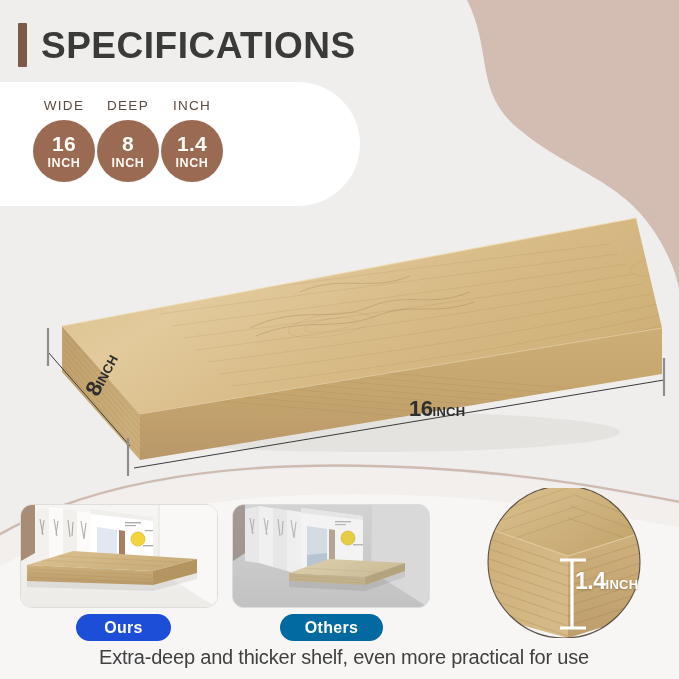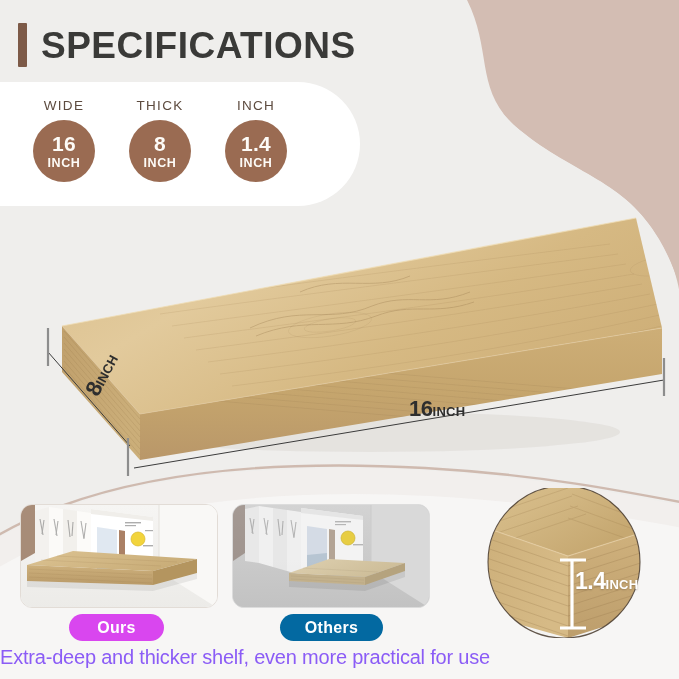--- a/index.html
+++ b/index.html
@@ -23,21 +23,21 @@
     line-height:1;white-space:nowrap;
   }
 
   
   .spec-card{
     position:absolute;left:-30px;top:82px;width:390px;height:124px;
     background:#ffffff;border-radius:0 62px 62px 0;
   }
   .spec-row{
     position:absolute;left:30px;top:0;width:360px;height:124px;
-    display:flex;align-items:flex-start;padding-left:32px;gap:32px;box-sizing:border-box;
+    display:flex;align-items:flex-start;padding-left:32px;box-sizing:border-box;
   }
   .spec-col{width:64px;display:flex;flex-direction:column;align-items:center;}
   .spec-label{
     font-size:13.5px;color:#5d4b3f;letter-spacing:1.3px;font-weight:normal;
     margin-top:16px;margin-bottom:7px;white-space:nowrap;
   }
   .spec-circle{
     width:62px;height:62px;border-radius:50%;background:#9a6b52;
     display:flex;flex-direction:column;align-items:center;justify-content:center;
     color:#fdfbf7;box-sizing:border-box;
@@ -64,38 +64,38 @@
   }
   #panel-ours{left:20px;background:#fdfdfd;border:1px solid #e2dcd6;}
   #panel-others{left:232px;background:#c9c9c9;border:1px solid #dcdcdc;}
   .panel-svg{position:absolute;left:0;top:0;}
 
   .badge{
     position:absolute;top:614px;height:27px;border-radius:14px;
     display:flex;align-items:center;justify-content:center;
     color:#ffffff;font-size:16px;font-weight:bold;letter-spacing:.3px;
   }
-  #badge-ours{left:69px;width:95px;background:#d946ef;}
+  #badge-ours{left:76px;width:95px;background:#1d4ed8;}
   #badge-others{left:280px;width:103px;background:#0369a1;}
 
   
   .closeup{position:absolute;left:456px;top:488px;width:224px;height:150px;}
   .closeup svg{position:absolute;left:0;top:0;}
   .thick-txt{
     position:absolute;left:575px;top:568px;color:#ffffff;
     display:flex;align-items:baseline;white-space:nowrap;
     text-shadow:0 1px 2px rgba(80,60,40,.35);
   }
   .thick-big{font-size:23px;font-weight:bold;letter-spacing:-.5px;}
   .thick-sm{font-size:13px;font-weight:bold;letter-spacing:.3px;}
 
   
   .caption{
-    position:absolute;left:0;top:646px;width:640px;
-    font-size:20px;color:#8b5cf6;letter-spacing:-.2px;white-space:nowrap;
+    position:absolute;left:24px;top:646px;width:640px;
+    font-size:20px;color:#404040;letter-spacing:-.2px;white-space:nowrap;text-align:center;
   }
 </style>
 </head>
 <body>
 
 <div id="stage">
 
   <svg class="bg-svg" viewBox="0 0 679 679">
     <defs>
       <clipPath id="clipAll">
@@ -128,21 +128,21 @@
 
       <div class="spec-col">
         <div class="spec-label">WIDE</div>
         <div class="spec-circle">
           <span class="spec-num">16</span>
           <span class="spec-unit">INCH</span>
         </div>
       </div>
 
       <div class="spec-col">
-        <div class="spec-label">THICK</div>
+        <div class="spec-label">DEEP</div>
         <div class="spec-circle">
           <span class="spec-num">8</span>
           <span class="spec-unit">INCH</span>
         </div>
       </div>
 
       <div class="spec-col">
         <div class="spec-label">INCH</div>
         <div class="spec-circle">
           <span class="spec-num">1.4</span>

